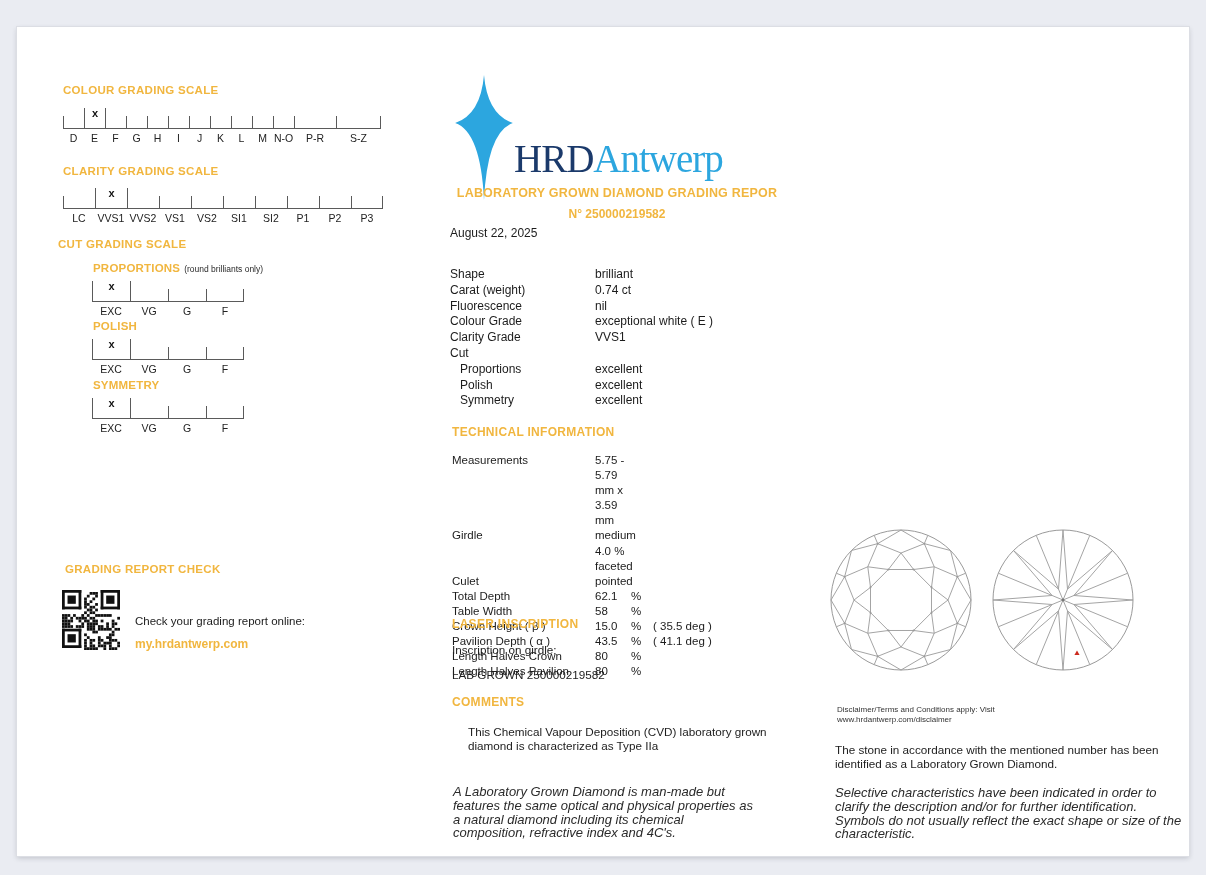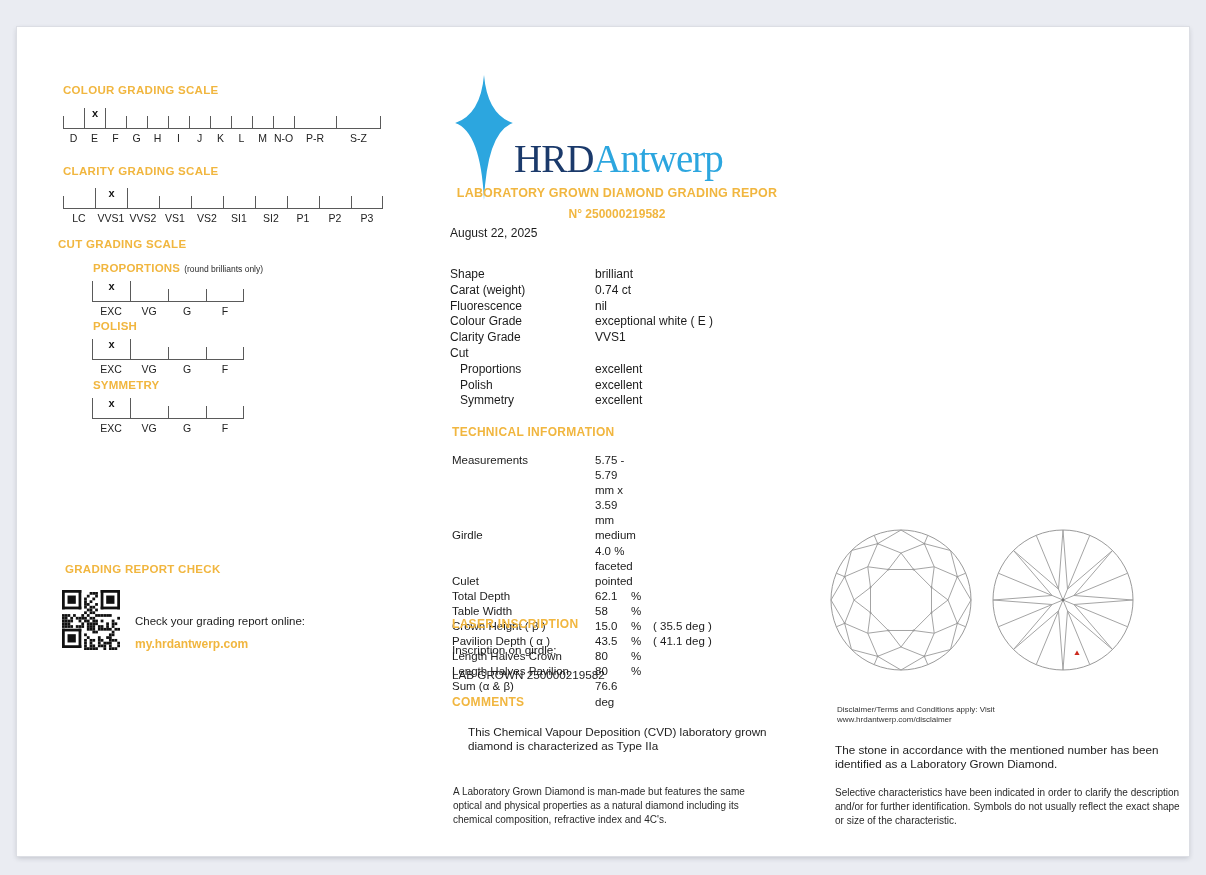--- a/index.html
+++ b/index.html
@@ -21,21 +21,21 @@
   .logo-hrd{color:#1B3A6B;}
   .logo-antwerp{color:#2CA6DF;}
   
   .title{font-size:12.5px;font-weight:bold;color:#F1B63F;text-align:center;letter-spacing:.2px;white-space:nowrap;}
   .repnum{font-size:12px;font-weight:bold;color:#F1B63F;text-align:center;}
   .date{font-size:12px;color:#1c1c1c;}
   .kv2 .kv-row{display:grid;grid-template-columns:145px 1fr;line-height:15.8px;font-size:12px;}
   .kv4 .kv-row{display:grid;grid-template-columns:143px 36px 22px 1fr;line-height:15.1px;font-size:11.5px;}
   .kv-label.ind{padding-left:10px;}
   .body-txt{font-size:11.7px;line-height:13.5px;color:#1c1c1c;}
-  .italic-txt{font-size:10px;line-height:13.8px;color:#2a2a2a;}
+  .italic-txt{font-size:13px;line-height:13.8px;font-style:italic;color:#2a2a2a;}
   .small-txt{font-size:8px;line-height:10px;color:#333;}
   .check-prompt{font-size:11.5px;color:#1c1c1c;}
   .check-url{font-size:12px;font-weight:bold;color:#F1B63F;cursor:pointer;}
   svg{display:block;}
 </style>
 </head>
 <body>
 
 <div class="page">
 
@@ -414,26 +414,20 @@
         <span class="kv-value">80</span>
         <span>%</span>
         <span></span>
       </div>
       <div class="kv-row">
         <span class="kv-label">Length Halves Pavilion</span>
         <span class="kv-value">80</span>
         <span>%</span>
         <span></span>
       </div>
-      <div class="kv-row">
-        <span class="kv-label">Sum  (α &amp; β)</span>
-        <span class="kv-value">76.6 deg</span>
-        <span></span>
-        <span></span>
-      </div>
     </div>
 
   <div class="abs sec-h" style="left:435px;top:590px;font-size:12px;">LASER INSCRIPTION</div>
   <div class="abs body-txt" style="left:435px;top:616px;">Inscription on girdle:</div>
   <div class="abs body-txt" style="left:435px;top:641px;">LAB GROWN 250000219582</div>
 
   <div class="abs sec-h" style="left:435px;top:668px;font-size:12px;text-align:right;">COMMENTS</div>
   <div class="abs body-txt" style="left:451px;top:698px;width:325px;">This Chemical Vapour Deposition (CVD) laboratory grown diamond is characterized as Type IIa</div>
   <div class="abs italic-txt" style="left:436px;top:758px;width:305px;">A Laboratory Grown Diamond is man-made but features the same optical and physical properties as a natural diamond including its chemical composition, refractive index and 4C's.</div>
 

